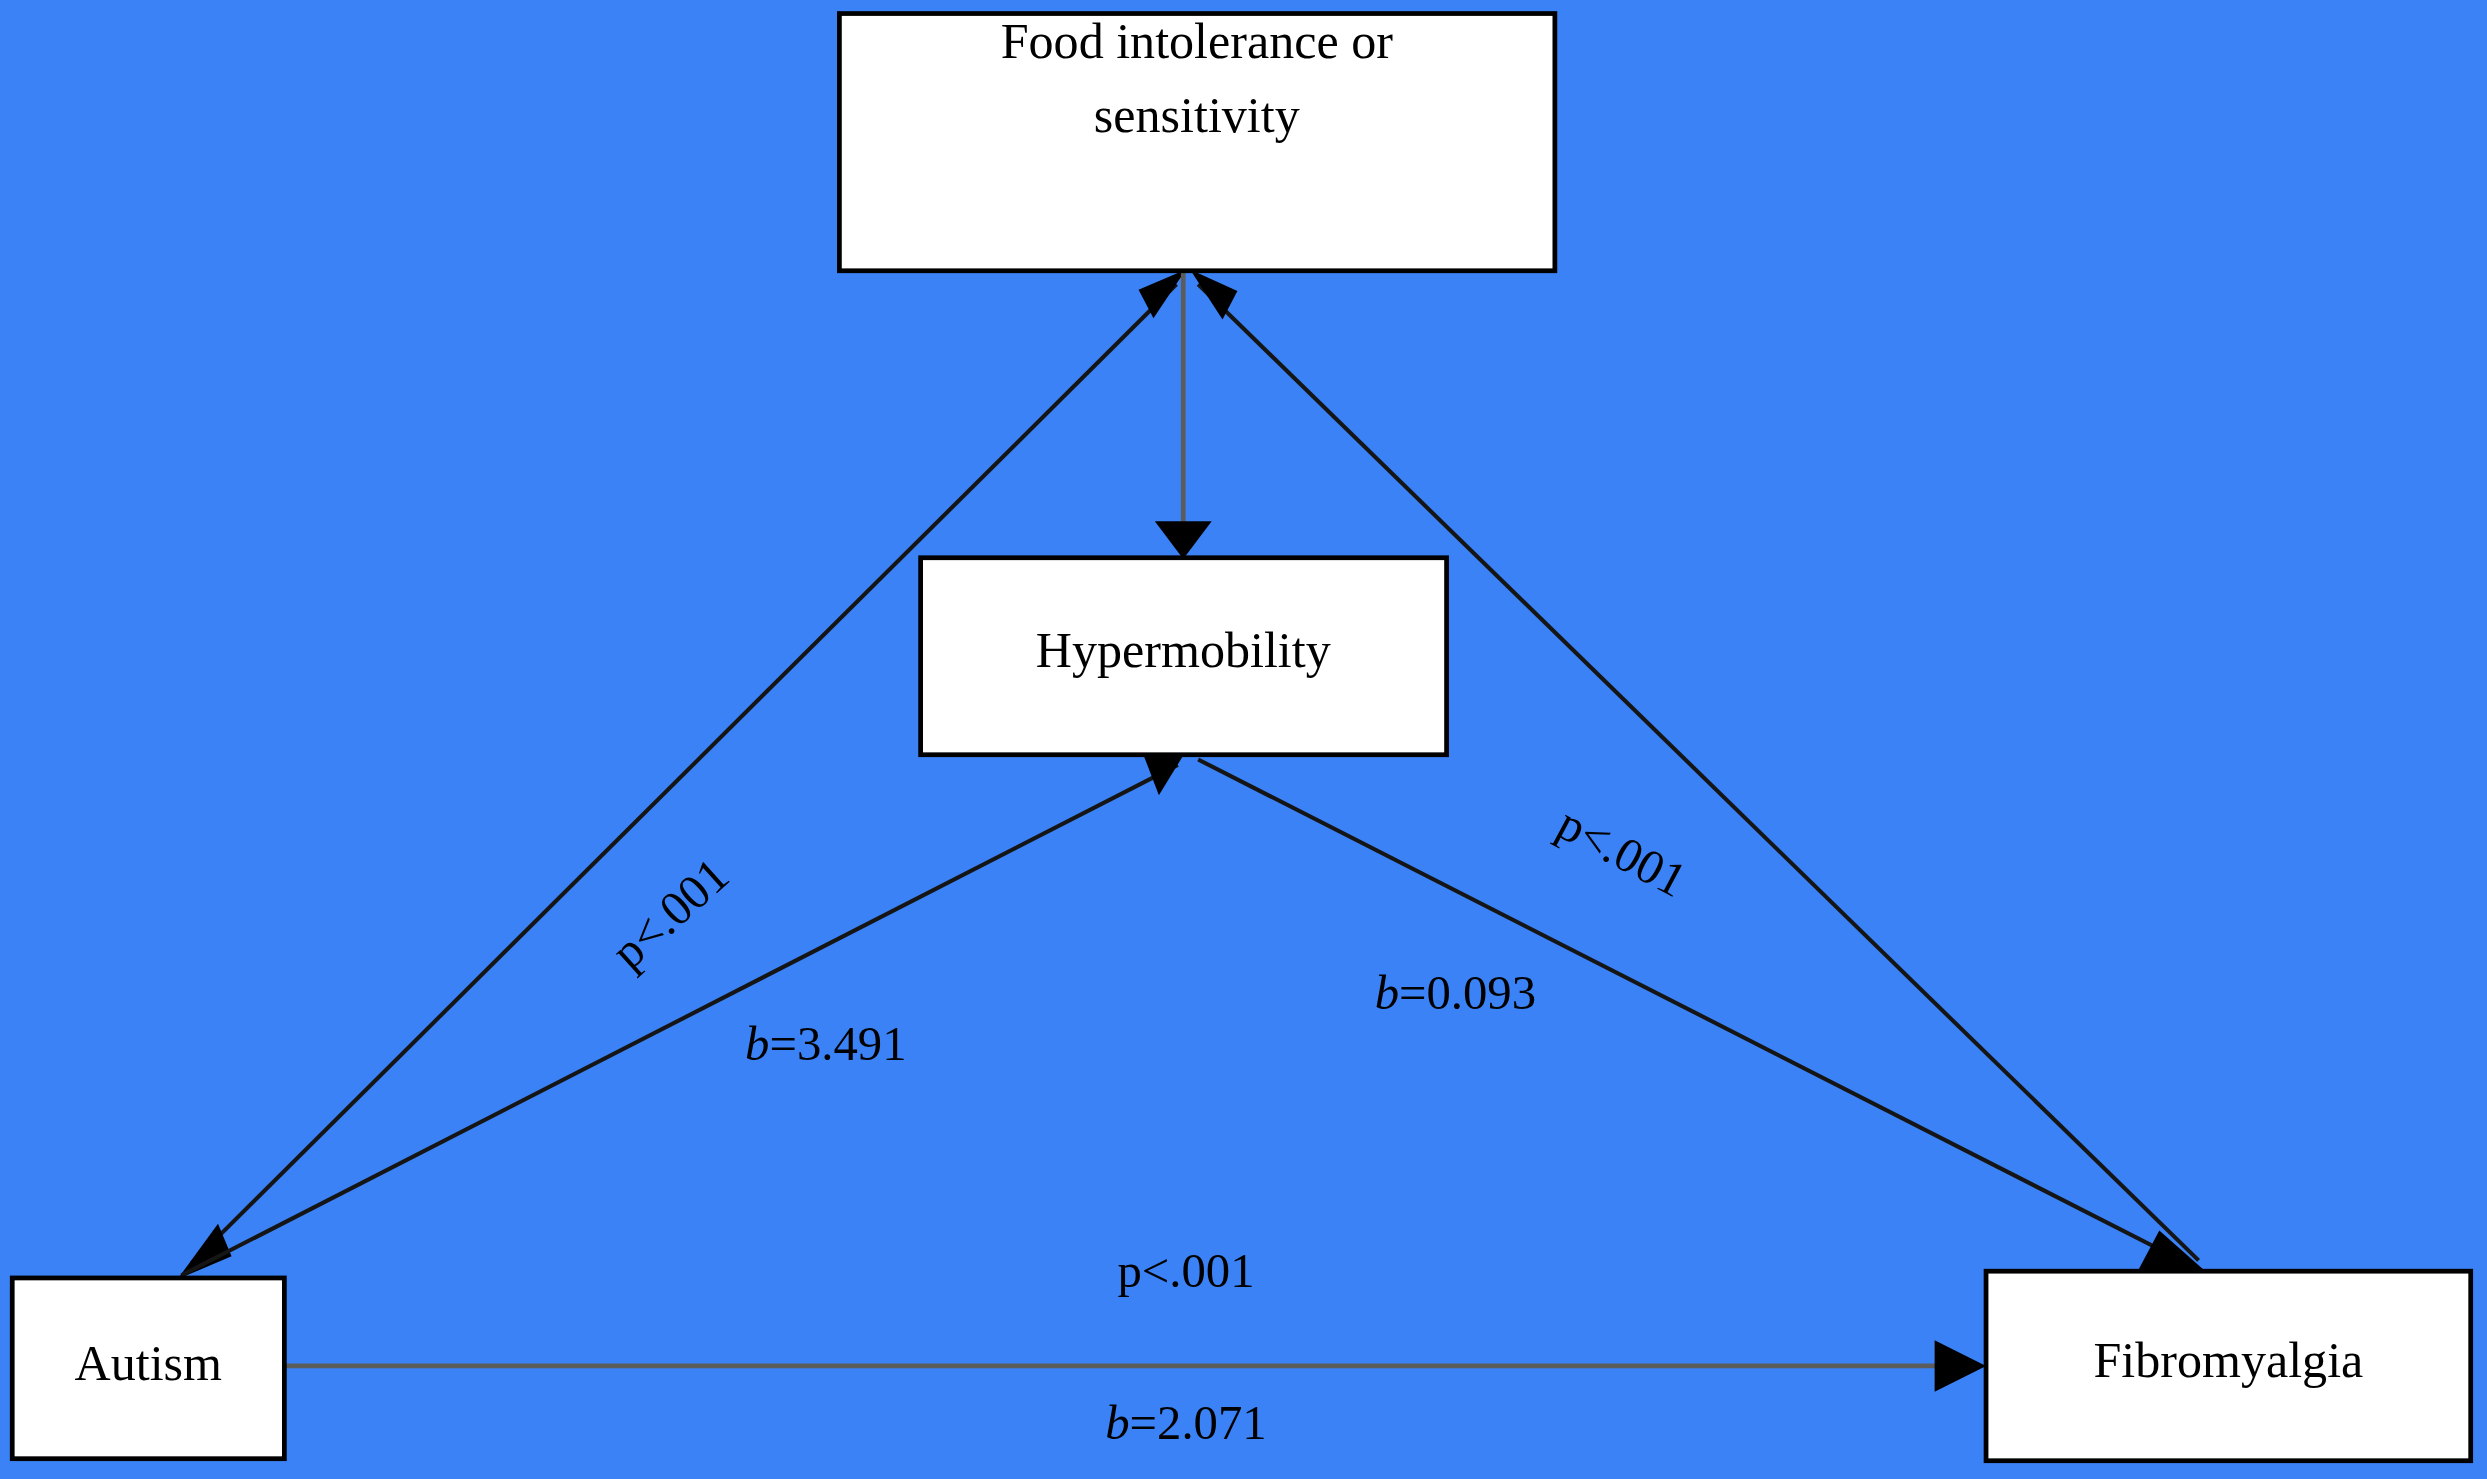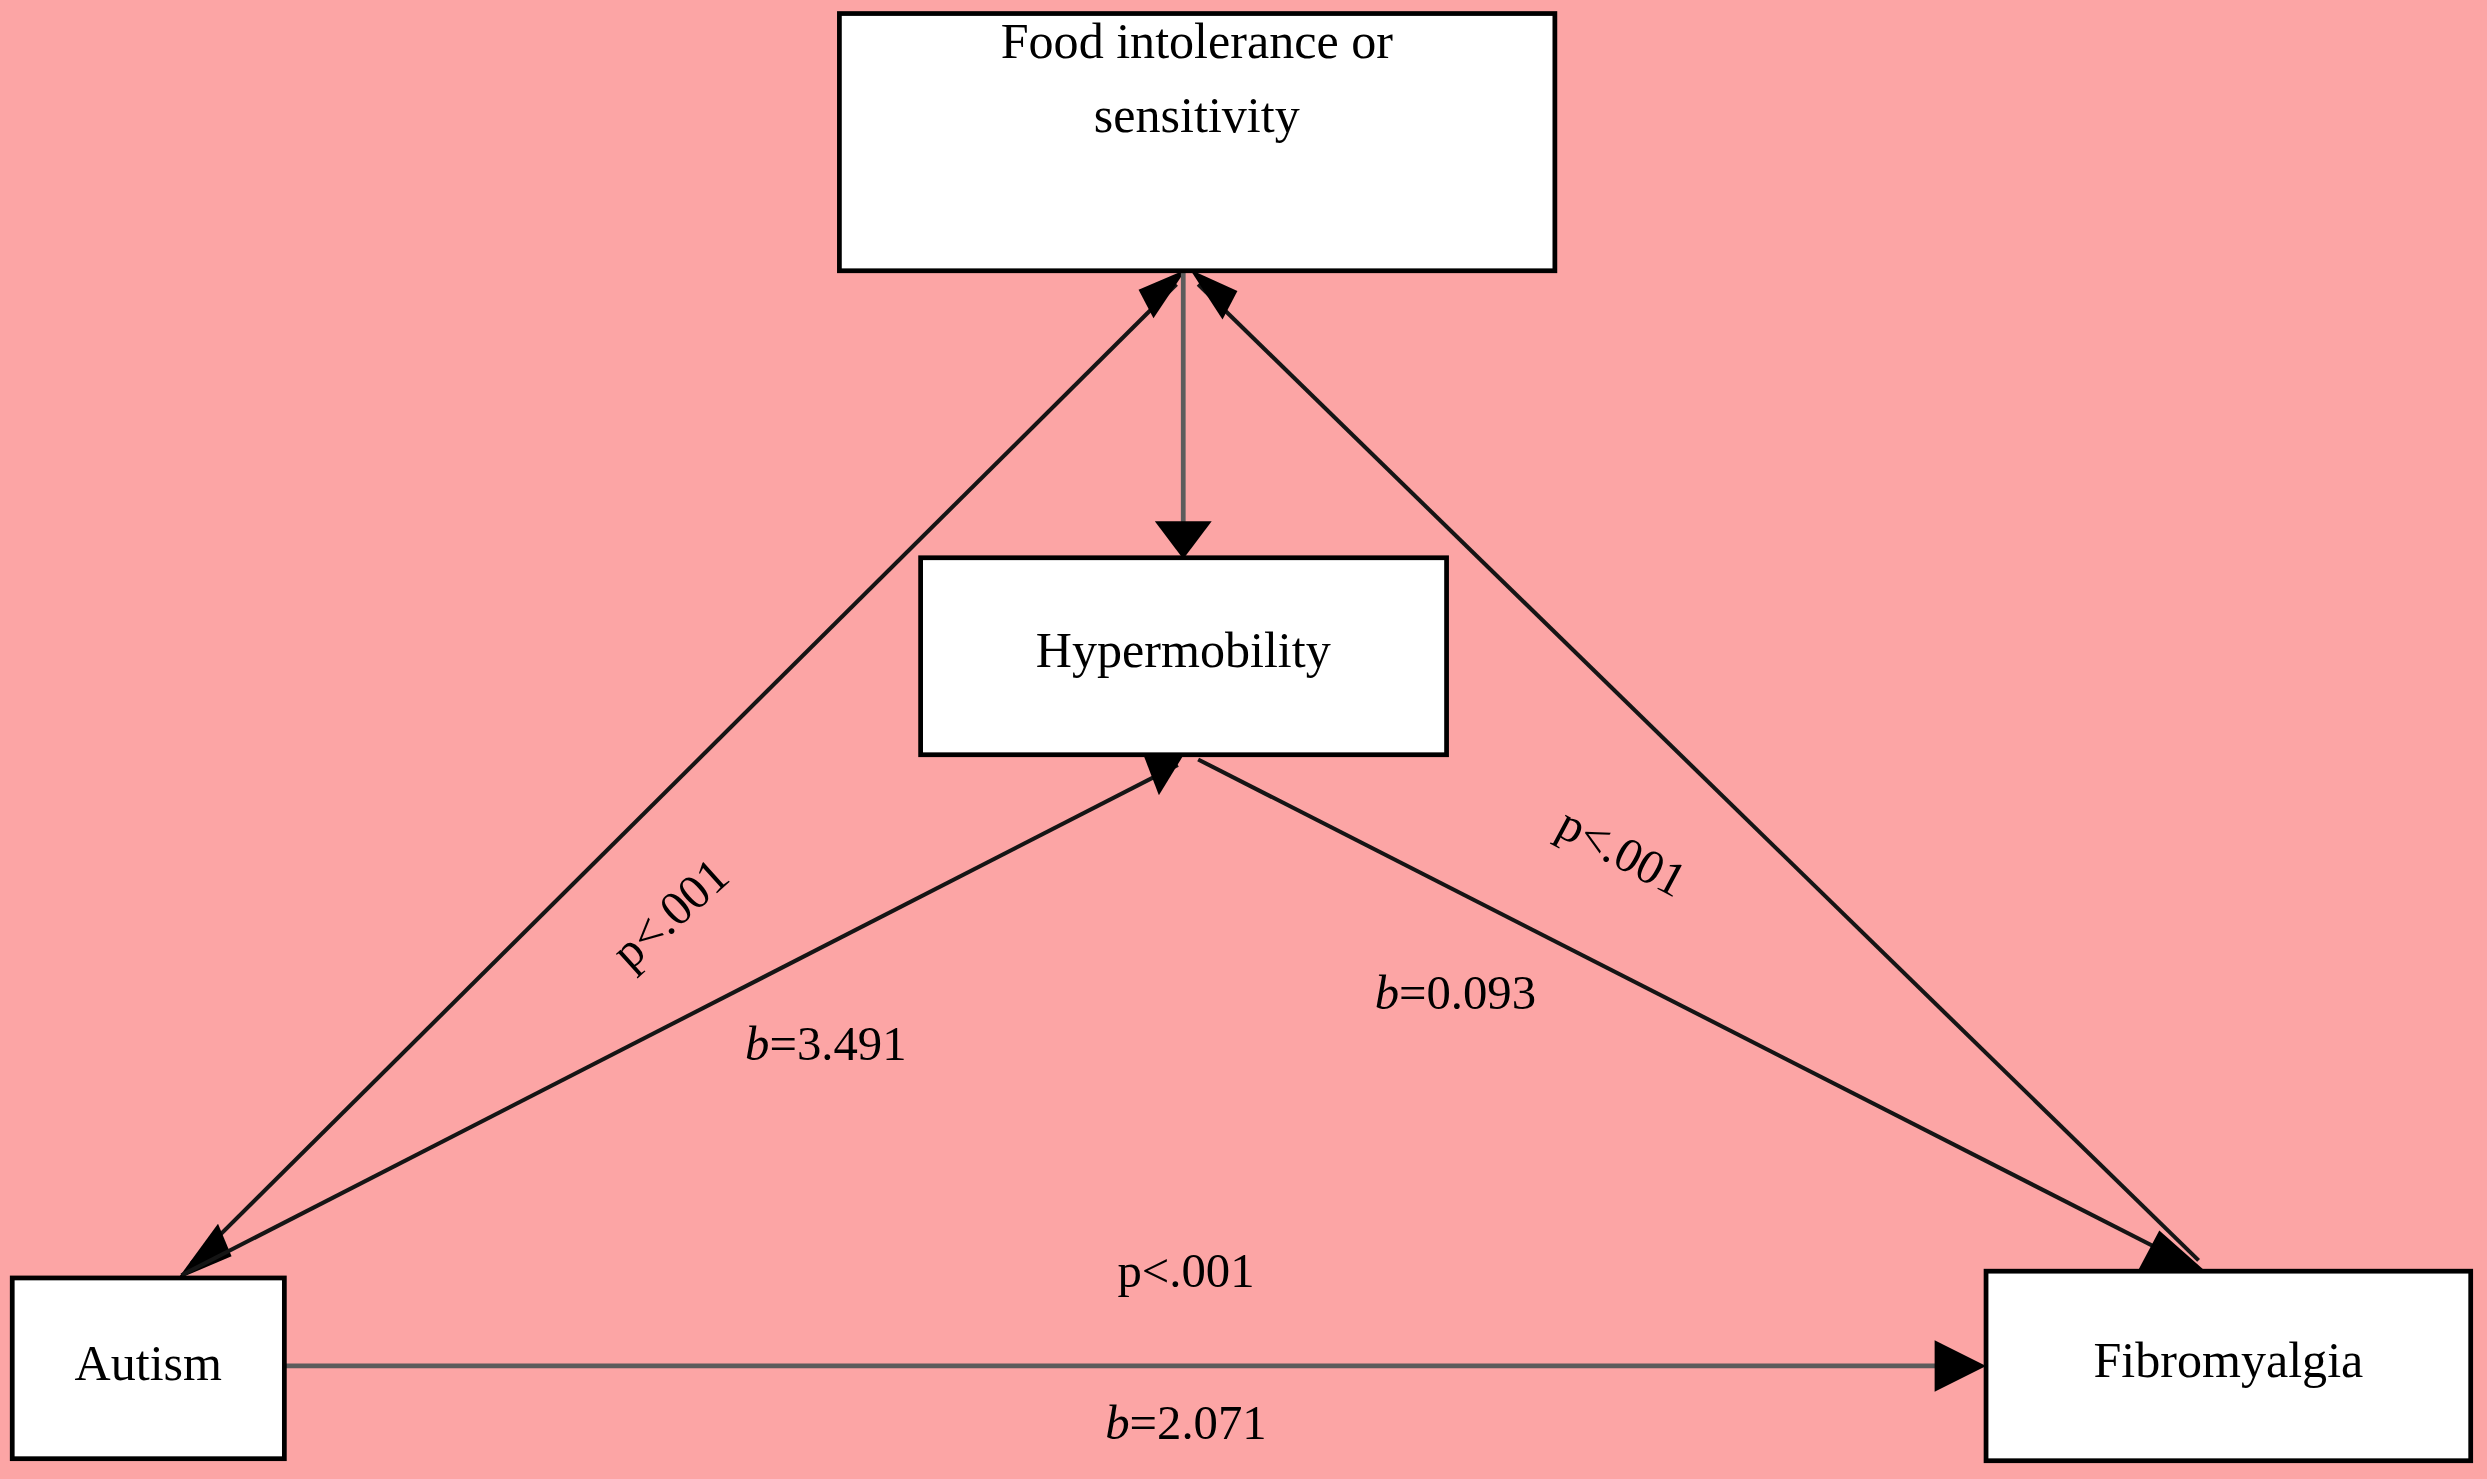--- a/index.html
+++ b/index.html
@@ -11,21 +11,21 @@
   body {
     width: 2487px;
     height: 1479px;
     font-family: "Liberation Serif", "DejaVu Serif", serif;
     overflow: hidden;
   }
   #diagram-root {
     position: relative;
     width: 2487px;
     height: 1479px;
-    background: #fca5a5;
+    background: #3b82f6;
   }
   svg.diagram-canvas {
     position: absolute;
     top: 0;
     left: 0;
     width: 2487px;
     height: 1479px;
     display: block;
   }
   .node-box {

